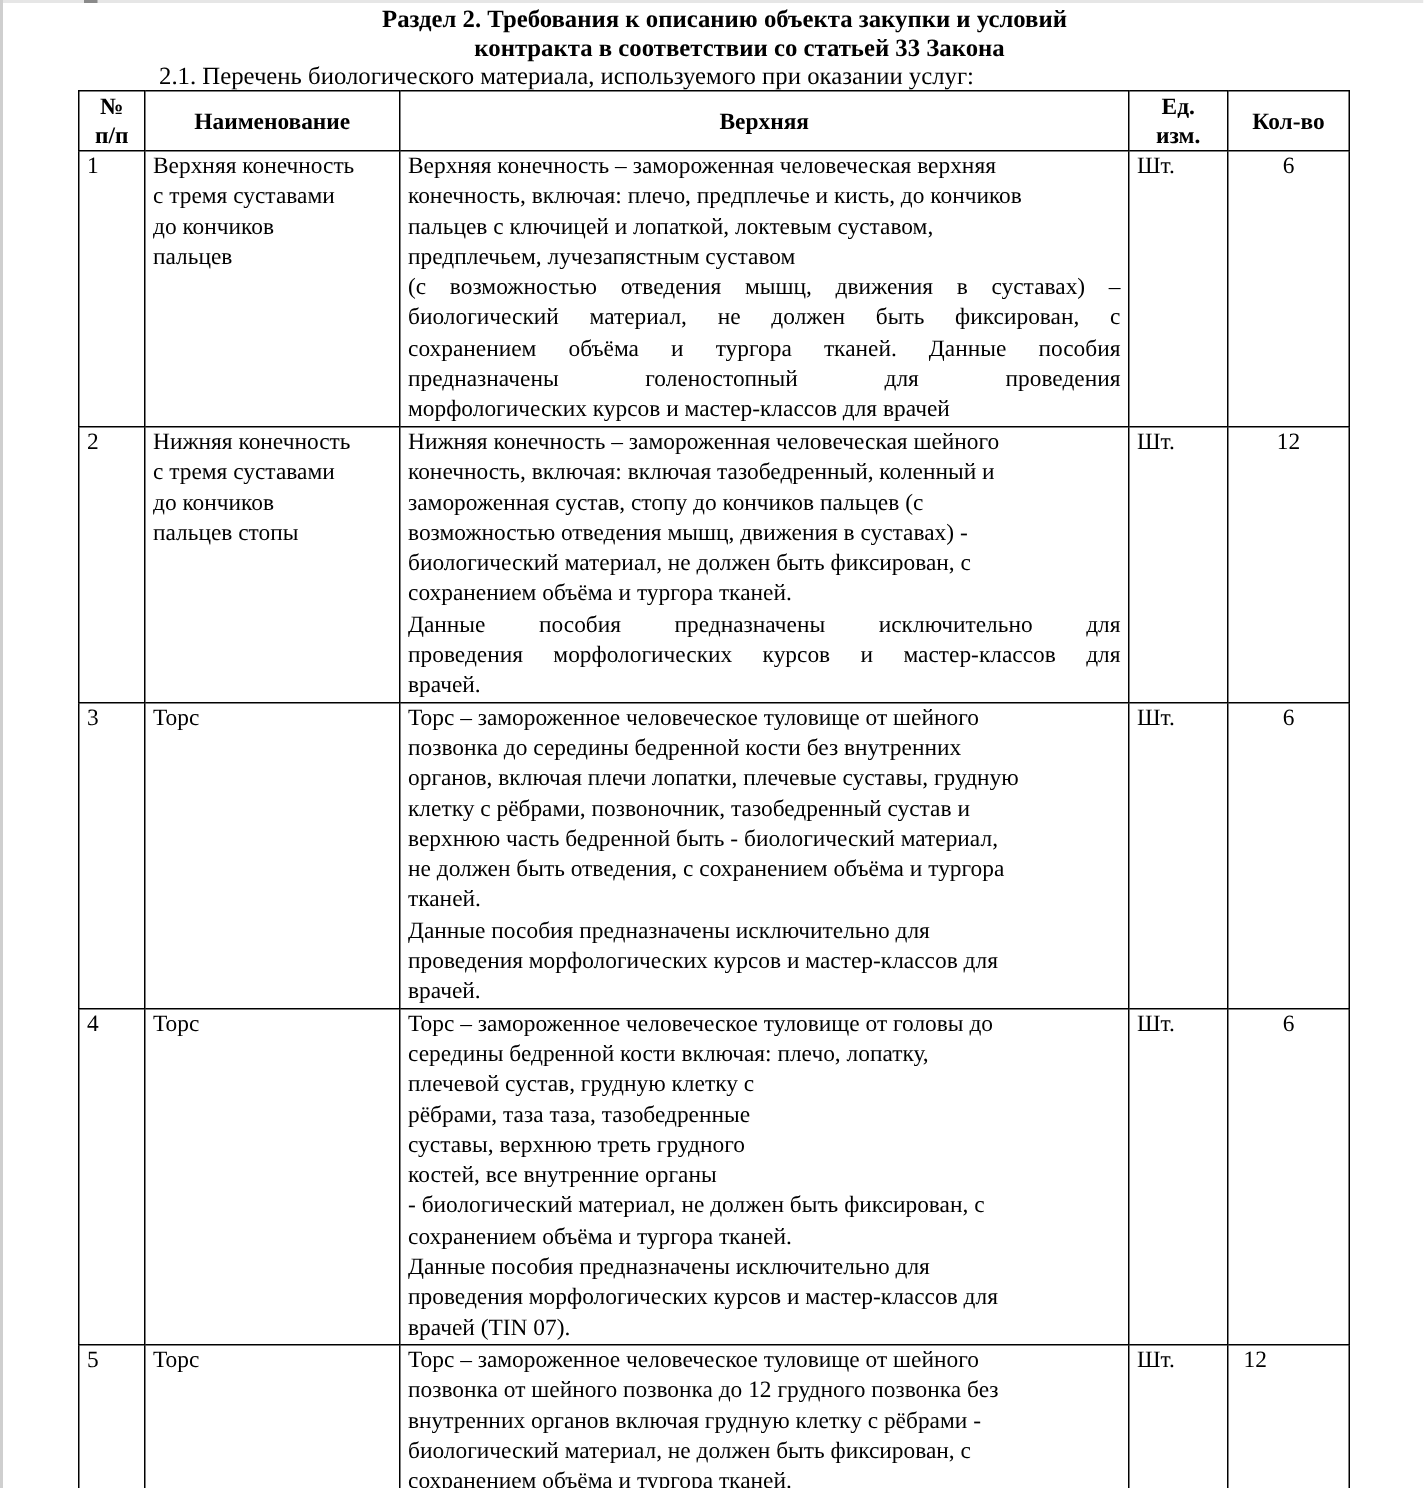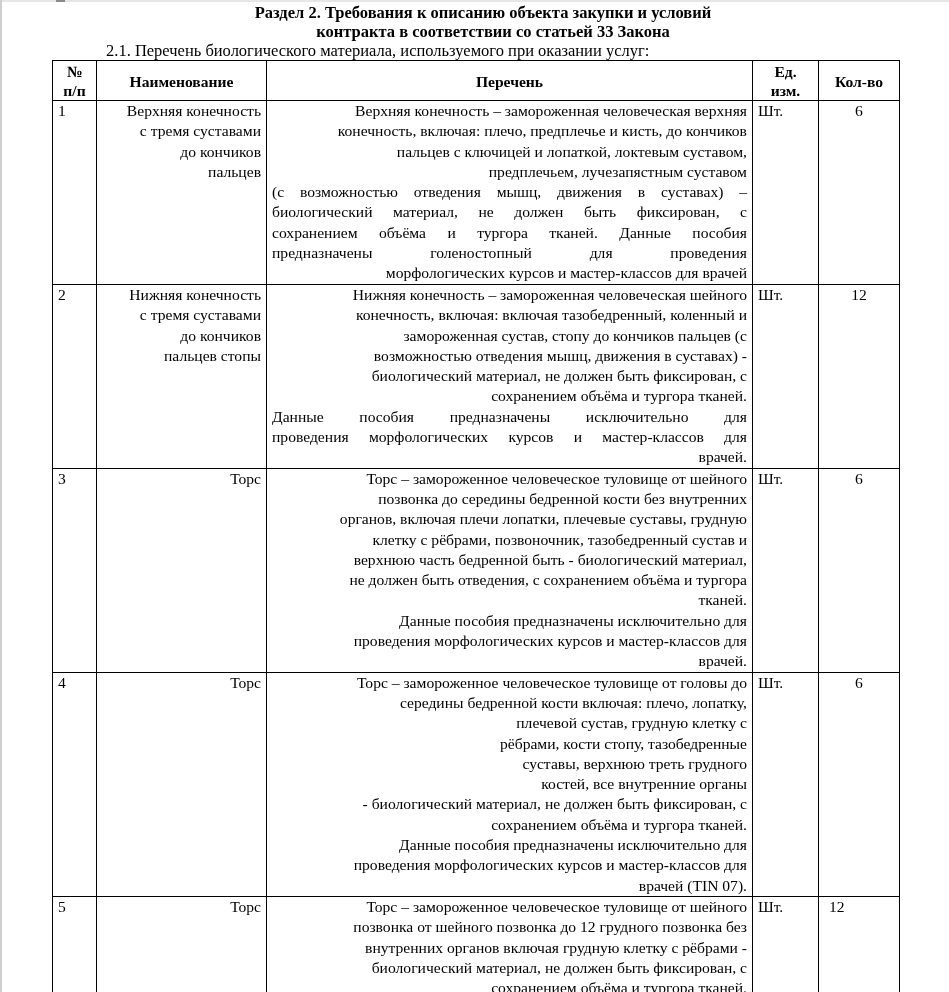--- a/index.html
+++ b/index.html
@@ -86,21 +86,20 @@
   .c-name { width: 170px; }
   .c-desc { width: 486px; }
   .c-unit { width: 66px; }
   .c-qty { width: 81px; }
   td.num { padding-left: 9px; }
   td.qty { text-align: center; }
   td.qty.left { text-align: left; padding-left: 10px; }
   .desc-line {
     display: block;
     white-space: nowrap;
-    text-align: right;
   }
   .desc-line.justify {
     text-align: justify;
     text-align-last: justify;
     white-space: normal;
   }
   tr.r1 td { height: 183px; }
   tr.r2 td { height: 180px; }
   tr.r3 td { height: 202px; }
   tr.r4 td { height: 222px; }
@@ -126,21 +125,21 @@
         <col class="c-unit">
         <col class="c-qty">
     </colgroup>
     <thead>
       <tr>
         <th>
           <span>№</span><br>
           <span>п/п</span>
         </th>
         <th>Наименование</th>
-        <th>Перечень</th>
+        <th>Верхняя</th>
         <th>
           <span>Ед.</span><br>
           <span>изм.</span>
         </th>
         <th>Кол-во</th>
       </tr>
     </thead>
     <tbody>
 
       <tr class="r1">
@@ -212,21 +211,21 @@
 
       <tr class="r4">
         <td class="num">4</td>
         <td>
           <span class="desc-line">Торс</span>
         </td>
         <td>
           <span class="desc-line">Торс – замороженное человеческое туловище от головы до</span>
           <span class="desc-line">середины бедренной кости включая: плечо, лопатку,</span>
           <span class="desc-line">плечевой сустав, грудную клетку с</span>
-          <span class="desc-line">рёбрами, кости стопу, тазобедренные</span>
+          <span class="desc-line">рёбрами, таза таза, тазобедренные</span>
           <span class="desc-line">суставы, верхнюю треть грудного</span>
           <span class="desc-line">костей, все внутренние органы</span>
           <span class="desc-line">-  биологический материал, не должен быть фиксирован, с</span>
           <span class="desc-line">сохранением объёма и тургора тканей.</span>
           <span class="desc-line">Данные пособия предназначены исключительно для</span>
           <span class="desc-line">проведения морфологических курсов и мастер-классов для</span>
           <span class="desc-line">врачей (TIN 07).</span>
         </td>
         <td>Шт.</td>
         <td class="qty">6</td>

